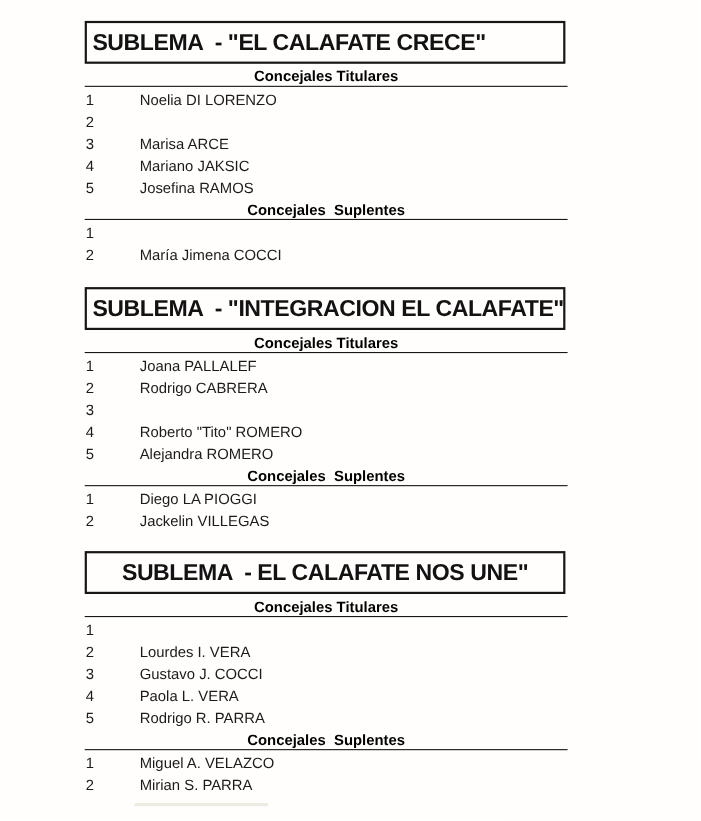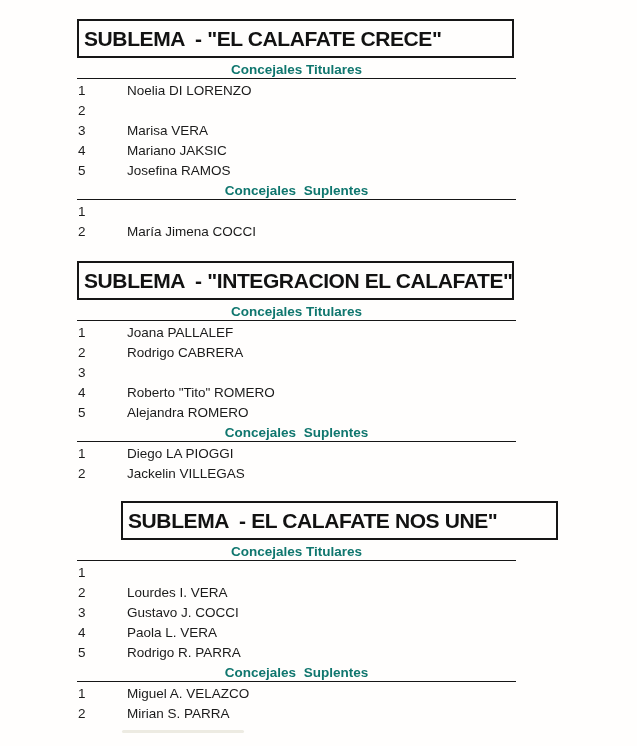--- a/index.html
+++ b/index.html
@@ -27,38 +27,38 @@
   .header-box {
     width: 437px;
     height: 39px;
     border: 2px solid #161616;
     display: flex;
     align-items: center;
     padding: 0 5px;
     overflow: hidden;
     background: #fffefd;
   }
-  .sublema-3 .header-box { justify-content: flex-start; margin-left: 44px; }
+  .sublema-3 .header-box { justify-content: center; }
   .header-box .title {
     font-weight: bold;
     font-size: 21px;
     letter-spacing: -0.4px;
     white-space: pre;
     color: #121212;
   }
   .subheading {
     margin-top: 4px;
     text-align: center;
     font-weight: bold;
     font-size: 13.5px;
     line-height: 15px;
     padding-bottom: 1px;
     border-bottom: 1.6px solid #161616;
     white-space: pre;
-    color: #0f766e;
+    color: #000000;
   }
   .roster { margin-top: 1px; }
   .row {
     height: 20px;
     display: flex;
     align-items: center;
     font-size: 13.5px;
   }
   .row .num {
     flex: none;
@@ -91,21 +91,21 @@
       <div class="roster">
         <div class="row">
           <span class="num">1</span>
           <span class="name">Noelia DI LORENZO</span>
         </div>
         <div class="row">
           <span class="num">2</span>
         </div>
         <div class="row">
           <span class="num">3</span>
-          <span class="name">Marisa VERA</span>
+          <span class="name">Marisa ARCE</span>
         </div>
         <div class="row">
           <span class="num">4</span>
           <span class="name">Mariano JAKSIC</span>
         </div>
         <div class="row">
           <span class="num">5</span>
           <span class="name">Josefina RAMOS</span>
         </div>
       </div>

